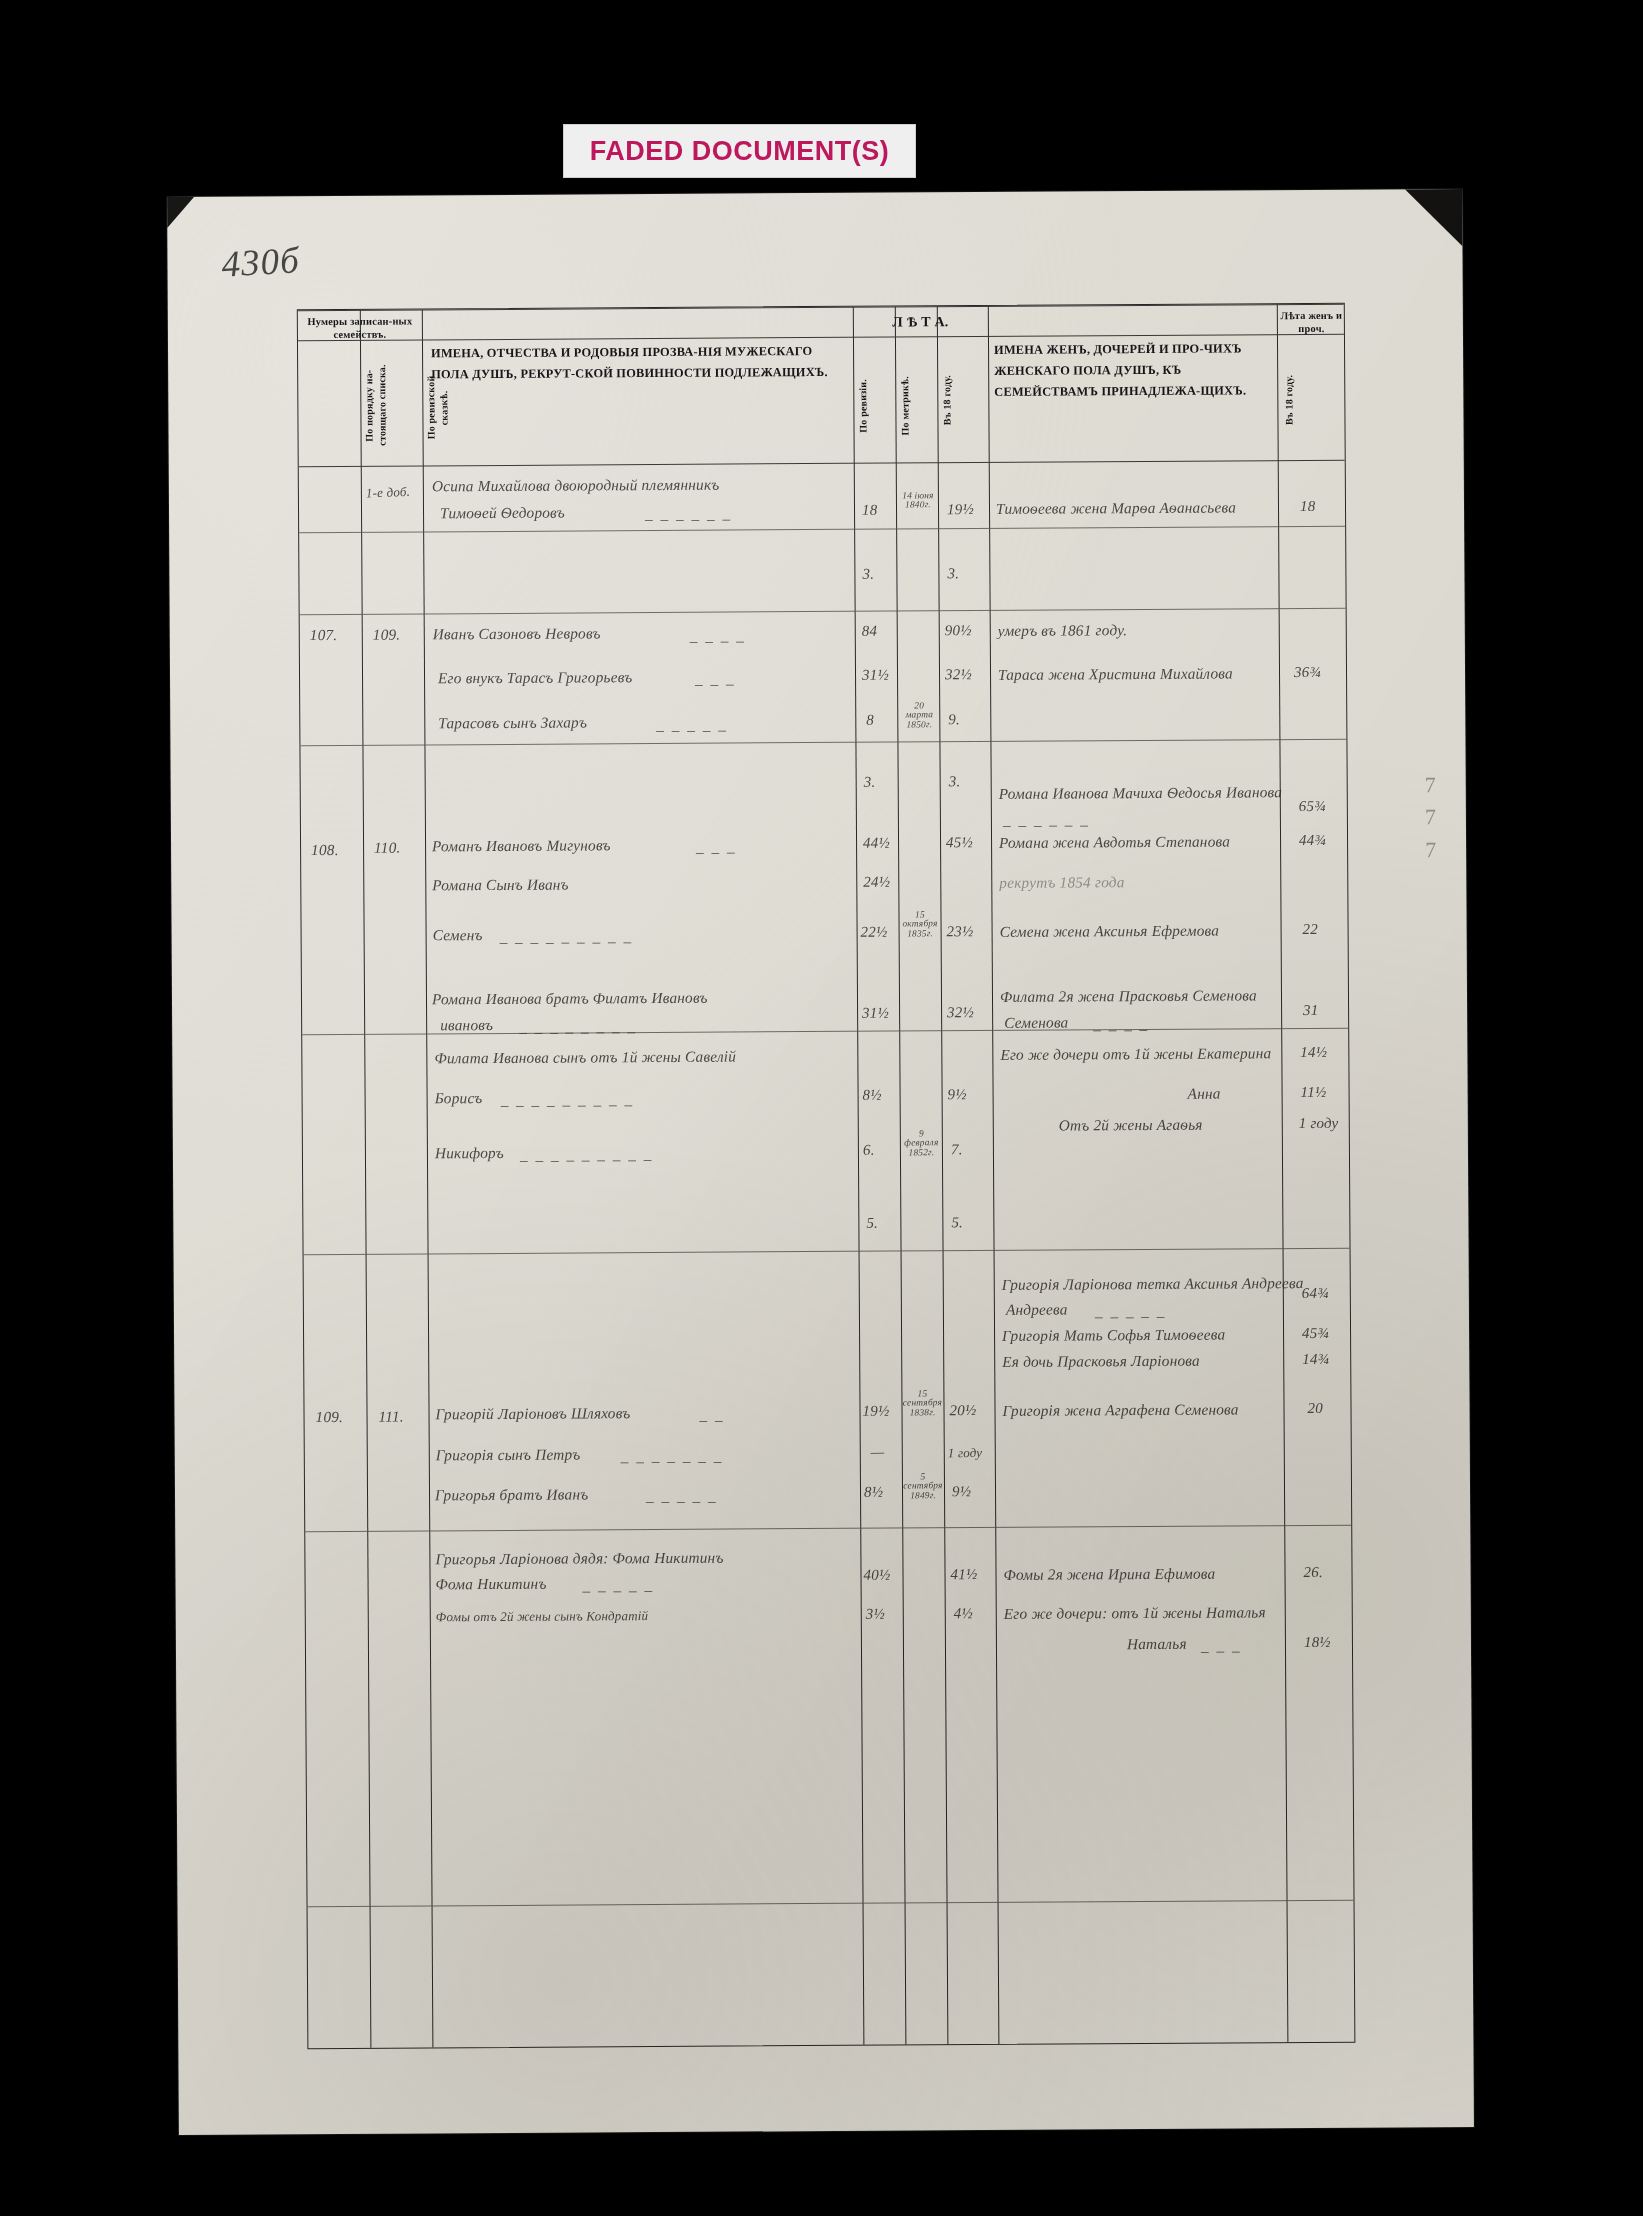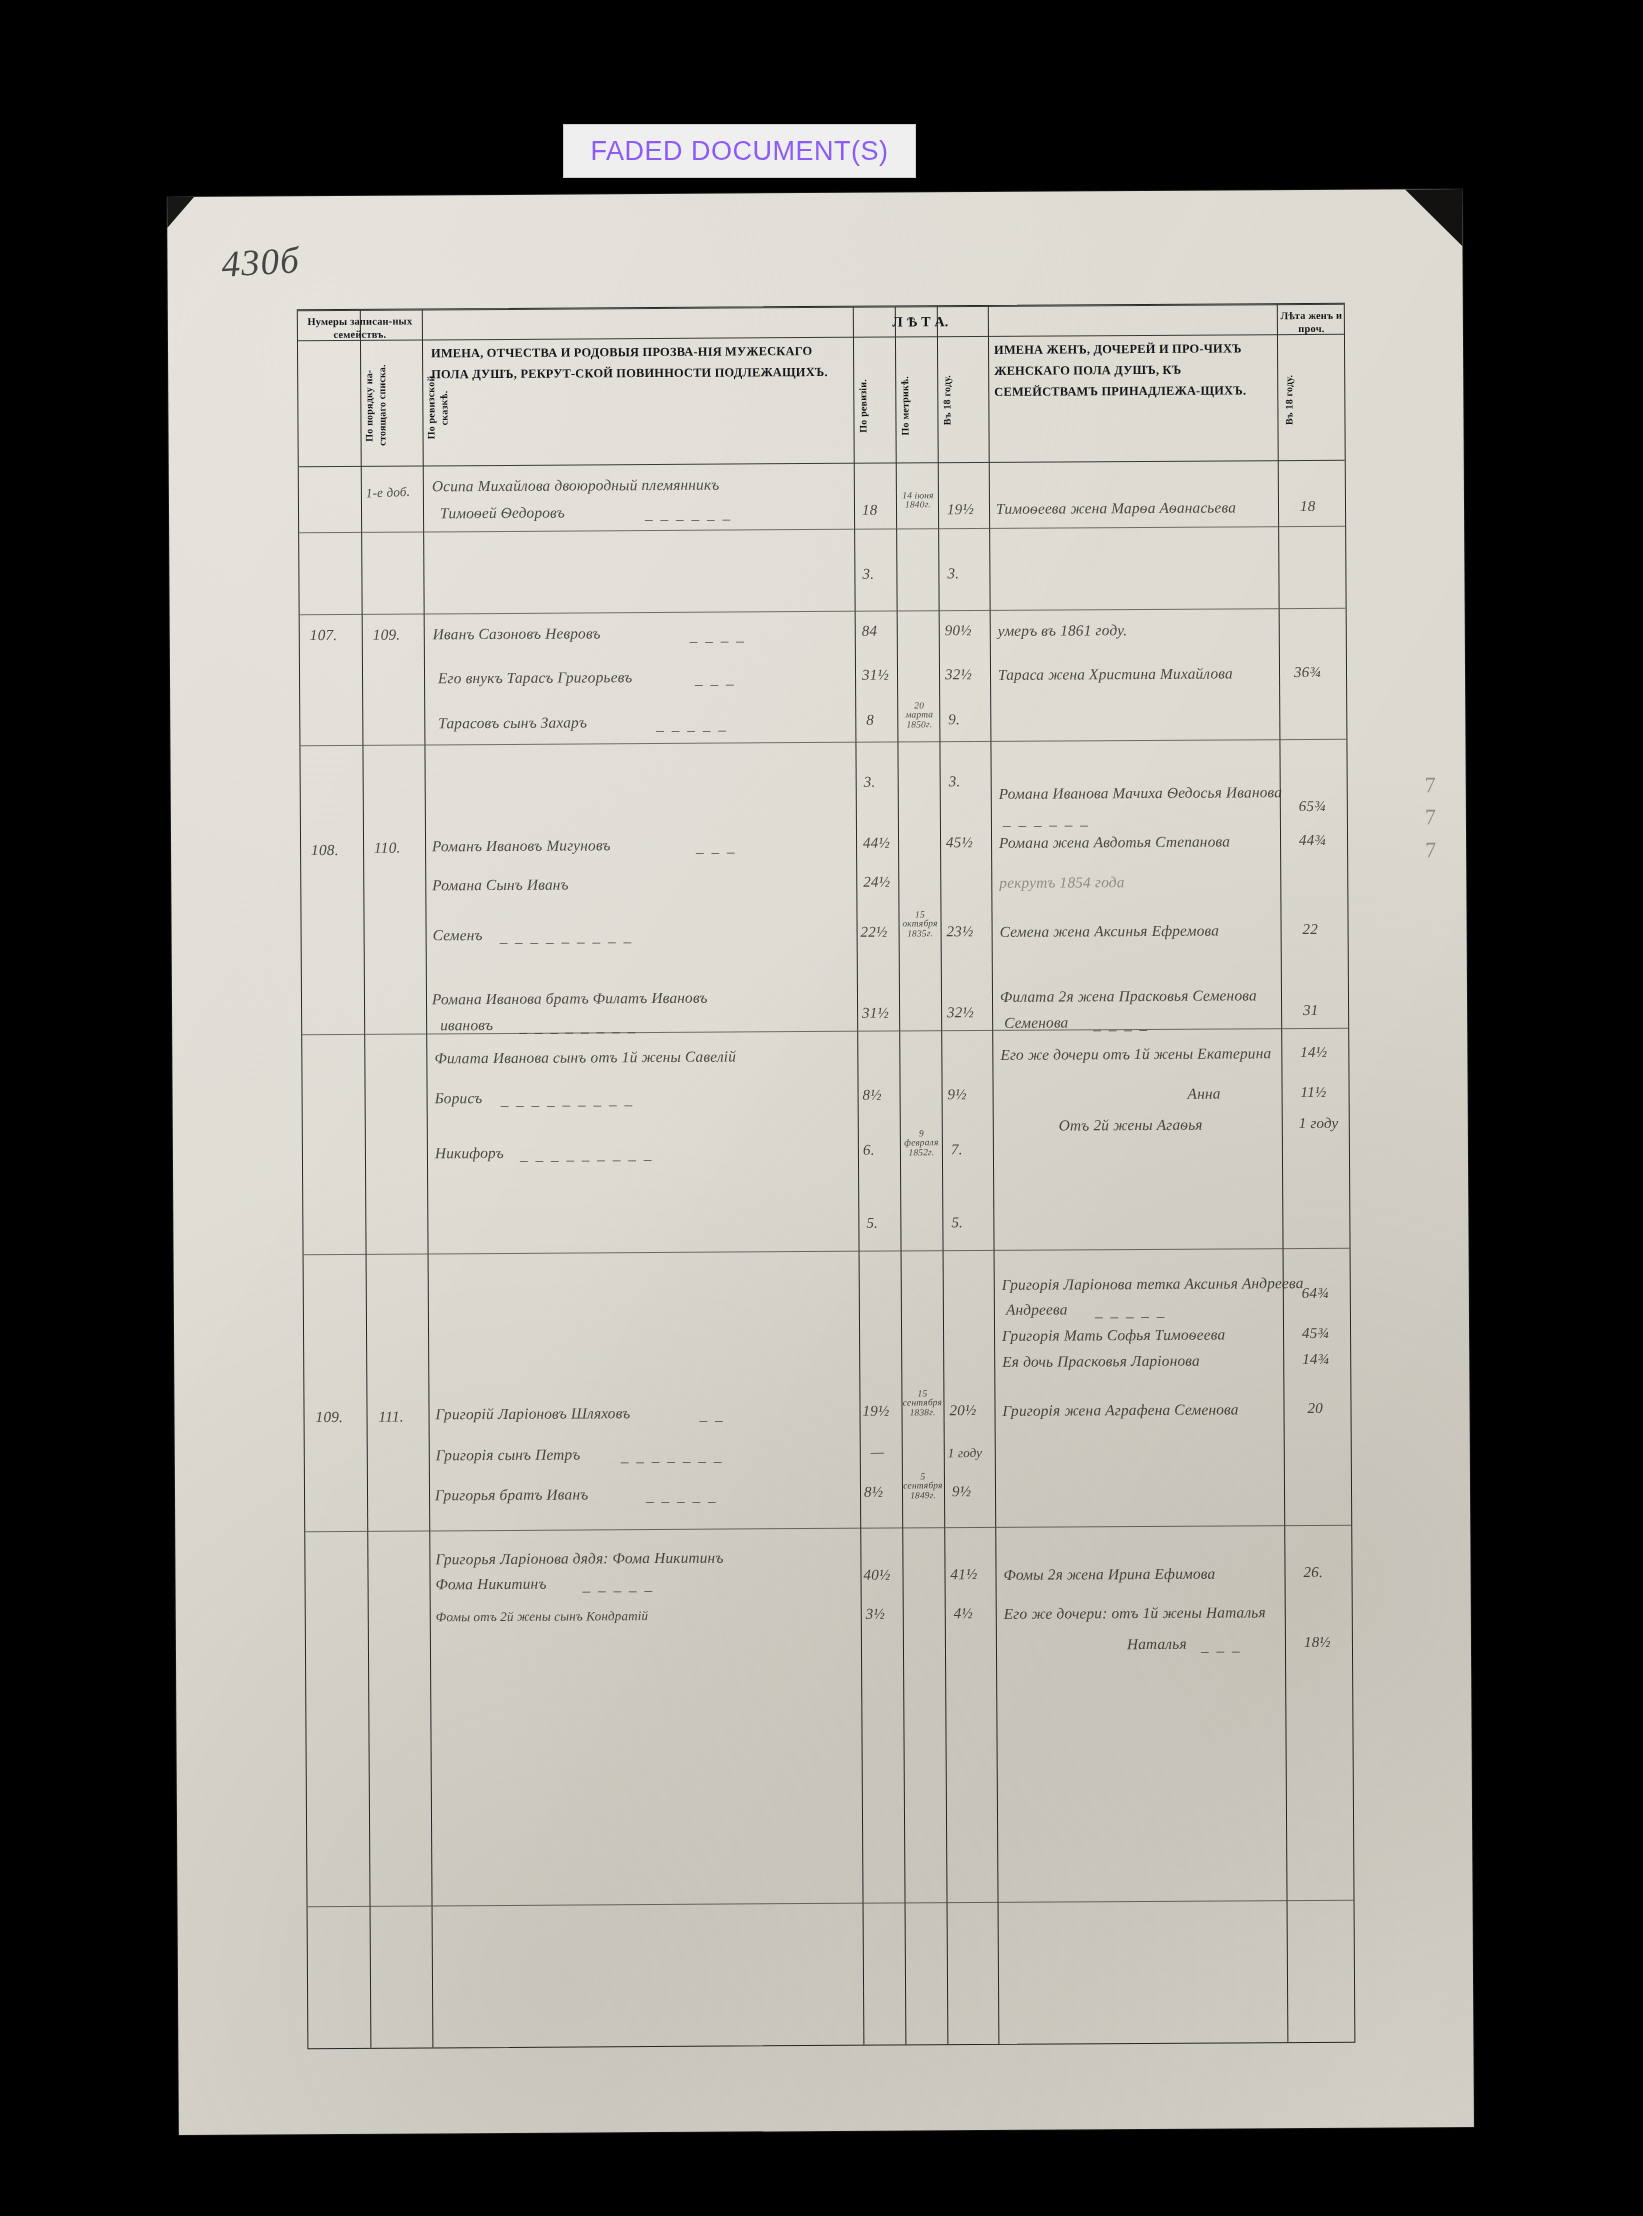--- a/index.html
+++ b/index.html
@@ -20,23 +20,23 @@
     position: absolute;
     left: 563px;
     top: 124px;
     width: 351px;
     height: 52px;
     background: #efefef;
     border: 1.5px solid #cfcfcf;
     display: flex;
     align-items: center;
     justify-content: center;
-    color: #8b5cf6;
+    color: #be185d;
     font-family: "Liberation Sans", sans-serif;
-    font-weight: normal;
+    font-weight: bold;
     font-size: 27px;
     letter-spacing: 0.5px;
     z-index: 40;
   }
 
   
   .page {
     position: absolute;
     left: 173px;
     top: 193px;

